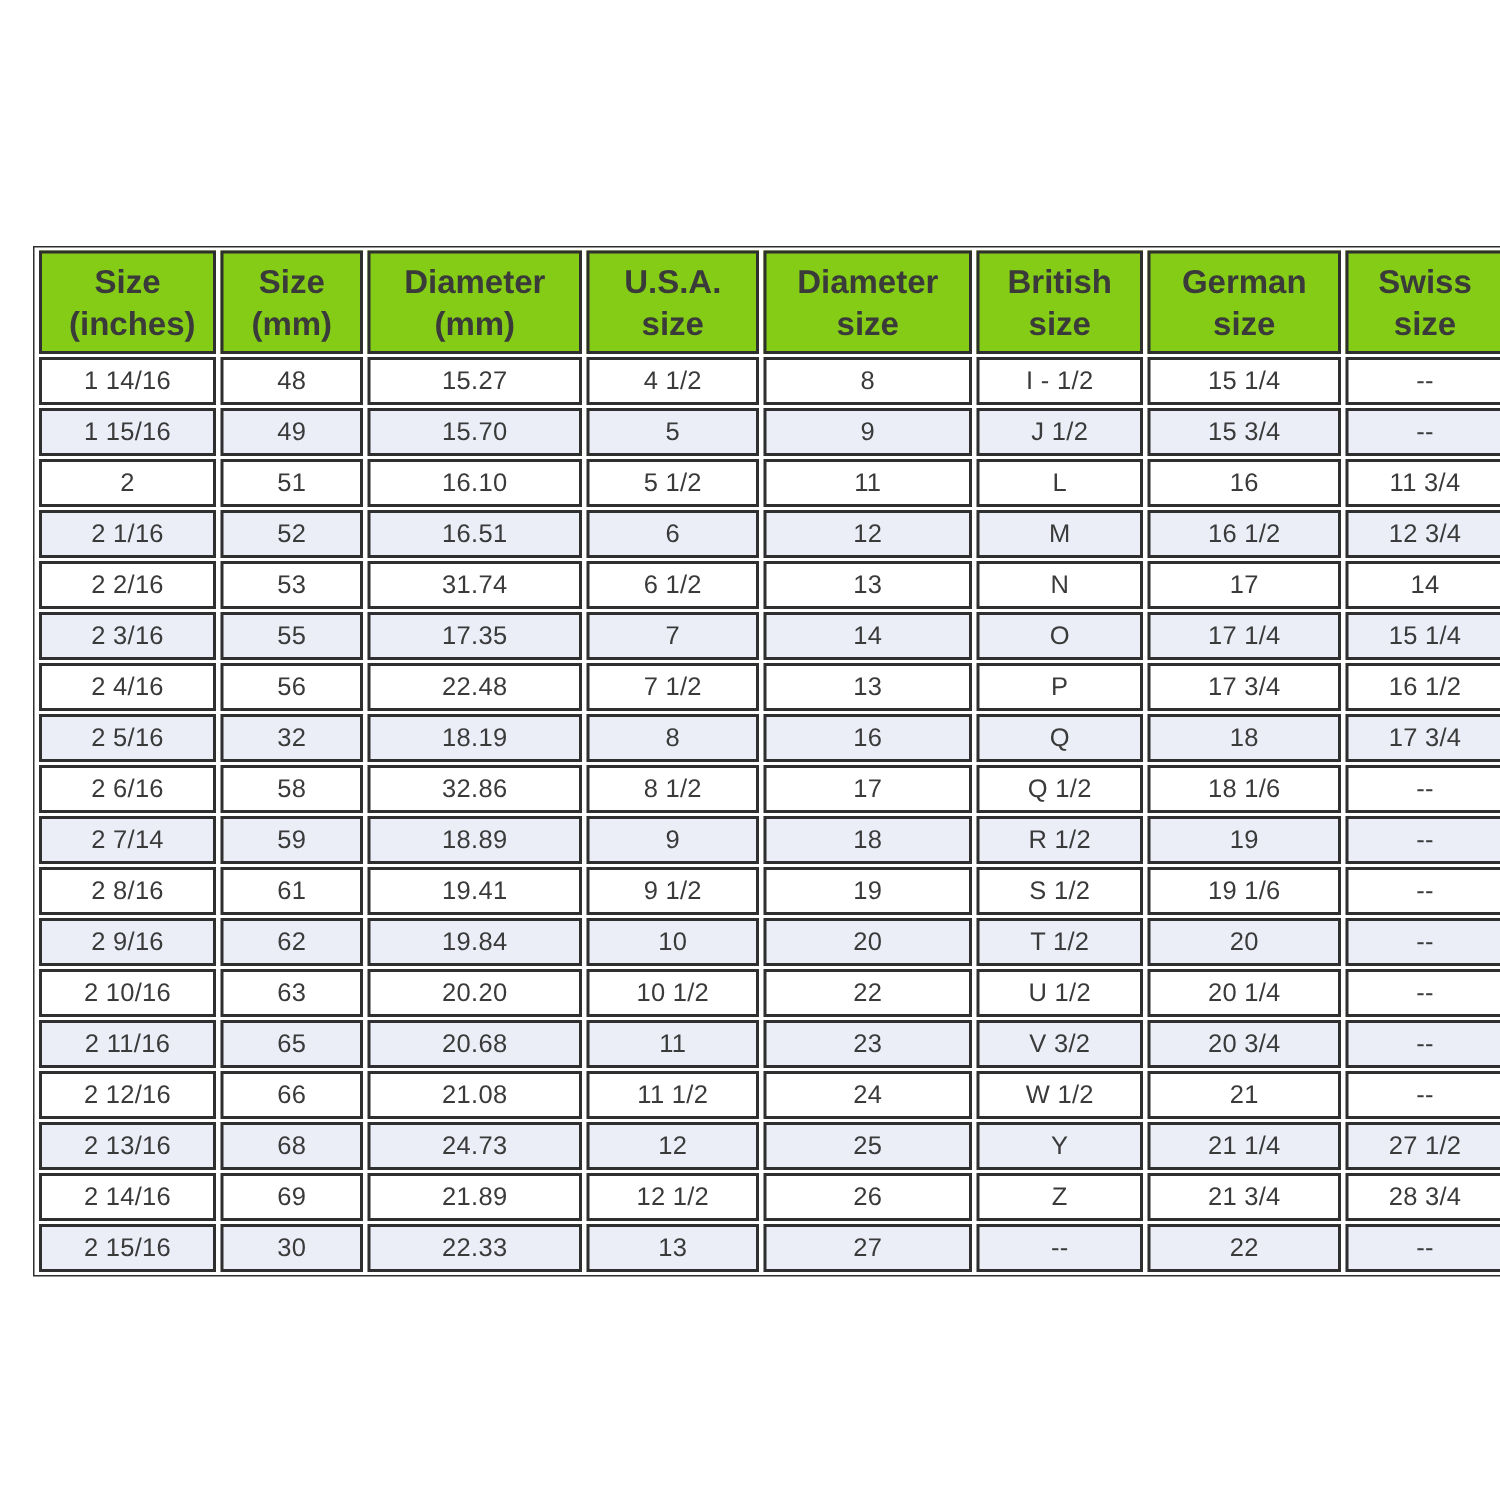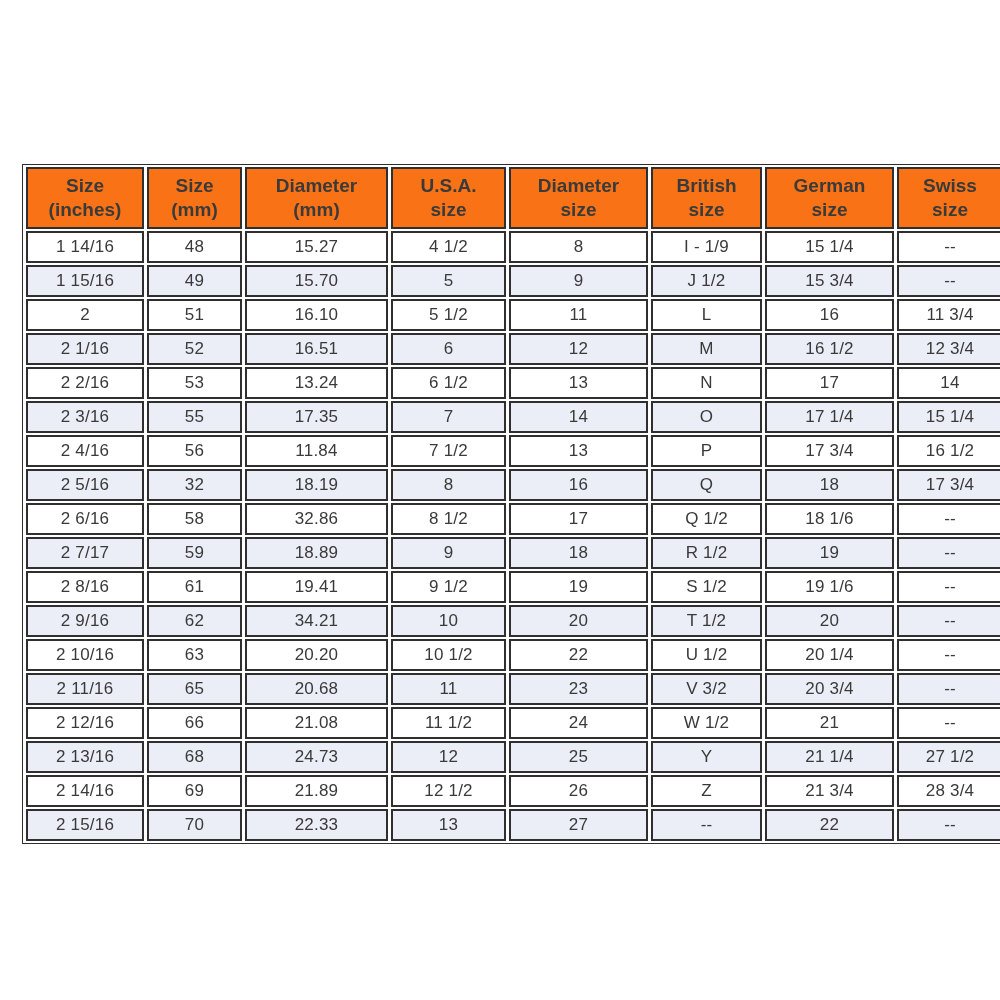--- a/index.html
+++ b/index.html
@@ -17,23 +17,23 @@
     border: 1px solid #2f2f2f;
   }
   th, td {
     border: 2px solid #2f2f2f;
     text-align: center;
     vertical-align: middle;
     color: #3a3a3a;
     overflow: hidden;
   }
   th {
-    background: #f97316;
+    background: #84cc16;
     font-weight: bold;
-    font-size: 19px;
+    font-size: 22px;
     line-height: 1.25;
     padding: 5px 18px;
     white-space: pre-line;
   }
   td {
     font-size: 17px;
     height: 28px;
     padding: 0 2px;
     background: #ffffff;
     letter-spacing: 0.2px;
@@ -76,21 +76,21 @@
 size</th>
         </tr>
       </thead>
       <tbody>
           <tr>
             <td>1 14/16</td>
             <td>48</td>
             <td>15.27</td>
             <td>4 1/2</td>
             <td>8</td>
-            <td>I - 1/9</td>
+            <td>I - 1/2</td>
             <td>15 1/4</td>
             <td>--</td>
           </tr>
           <tr class="alt">
             <td>1 15/16</td>
             <td>49</td>
             <td>15.70</td>
             <td>5</td>
             <td>9</td>
             <td>J 1/2</td>
@@ -113,41 +113,41 @@
             <td>16.51</td>
             <td>6</td>
             <td>12</td>
             <td>M</td>
             <td>16 1/2</td>
             <td>12 3/4</td>
           </tr>
           <tr>
             <td>2 2/16</td>
             <td>53</td>
-            <td>13.24</td>
+            <td>31.74</td>
             <td>6 1/2</td>
             <td>13</td>
             <td>N</td>
             <td>17</td>
             <td>14</td>
           </tr>
           <tr class="alt">
             <td>2 3/16</td>
             <td>55</td>
             <td>17.35</td>
             <td>7</td>
             <td>14</td>
             <td>O</td>
             <td>17 1/4</td>
             <td>15 1/4</td>
           </tr>
           <tr>
             <td>2 4/16</td>
             <td>56</td>
-            <td>11.84</td>
+            <td>22.48</td>
             <td>7 1/2</td>
             <td>13</td>
             <td>P</td>
             <td>17 3/4</td>
             <td>16 1/2</td>
           </tr>
           <tr class="alt">
             <td>2 5/16</td>
             <td>32</td>
             <td>18.19</td>
@@ -161,21 +161,21 @@
             <td>2 6/16</td>
             <td>58</td>
             <td>32.86</td>
             <td>8 1/2</td>
             <td>17</td>
             <td>Q 1/2</td>
             <td>18 1/6</td>
             <td>--</td>
           </tr>
           <tr class="alt">
-            <td>2 7/17</td>
+            <td>2 7/14</td>
             <td>59</td>
             <td>18.89</td>
             <td>9</td>
             <td>18</td>
             <td>R 1/2</td>
             <td>19</td>
             <td>--</td>
           </tr>
           <tr>
             <td>2 8/16</td>
@@ -183,21 +183,21 @@
             <td>19.41</td>
             <td>9 1/2</td>
             <td>19</td>
             <td>S 1/2</td>
             <td>19 1/6</td>
             <td>--</td>
           </tr>
           <tr class="alt">
             <td>2 9/16</td>
             <td>62</td>
-            <td>34.21</td>
+            <td>19.84</td>
             <td>10</td>
             <td>20</td>
             <td>T 1/2</td>
             <td>20</td>
             <td>--</td>
           </tr>
           <tr>
             <td>2 10/16</td>
             <td>63</td>
             <td>20.20</td>
@@ -242,21 +242,21 @@
             <td>69</td>
             <td>21.89</td>
             <td>12 1/2</td>
             <td>26</td>
             <td>Z</td>
             <td>21 3/4</td>
             <td>28 3/4</td>
           </tr>
           <tr class="alt">
             <td>2 15/16</td>
-            <td>70</td>
+            <td>30</td>
             <td>22.33</td>
             <td>13</td>
             <td>27</td>
             <td>--</td>
             <td>22</td>
             <td>--</td>
           </tr>
         </tbody>
     </table>
   </div>

